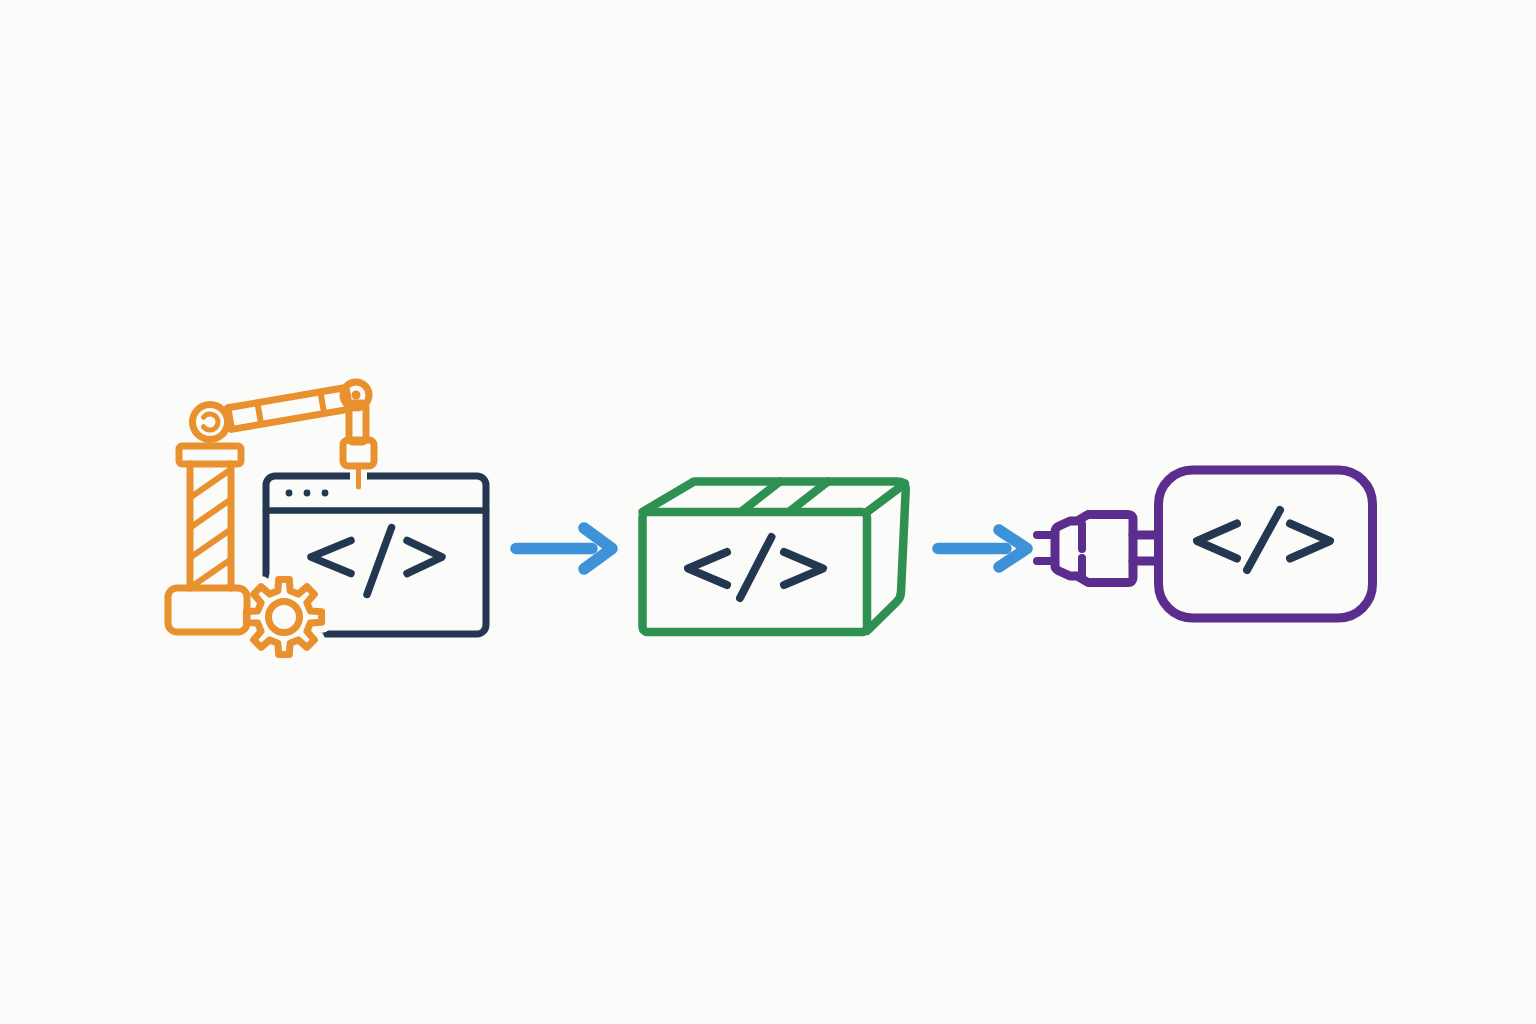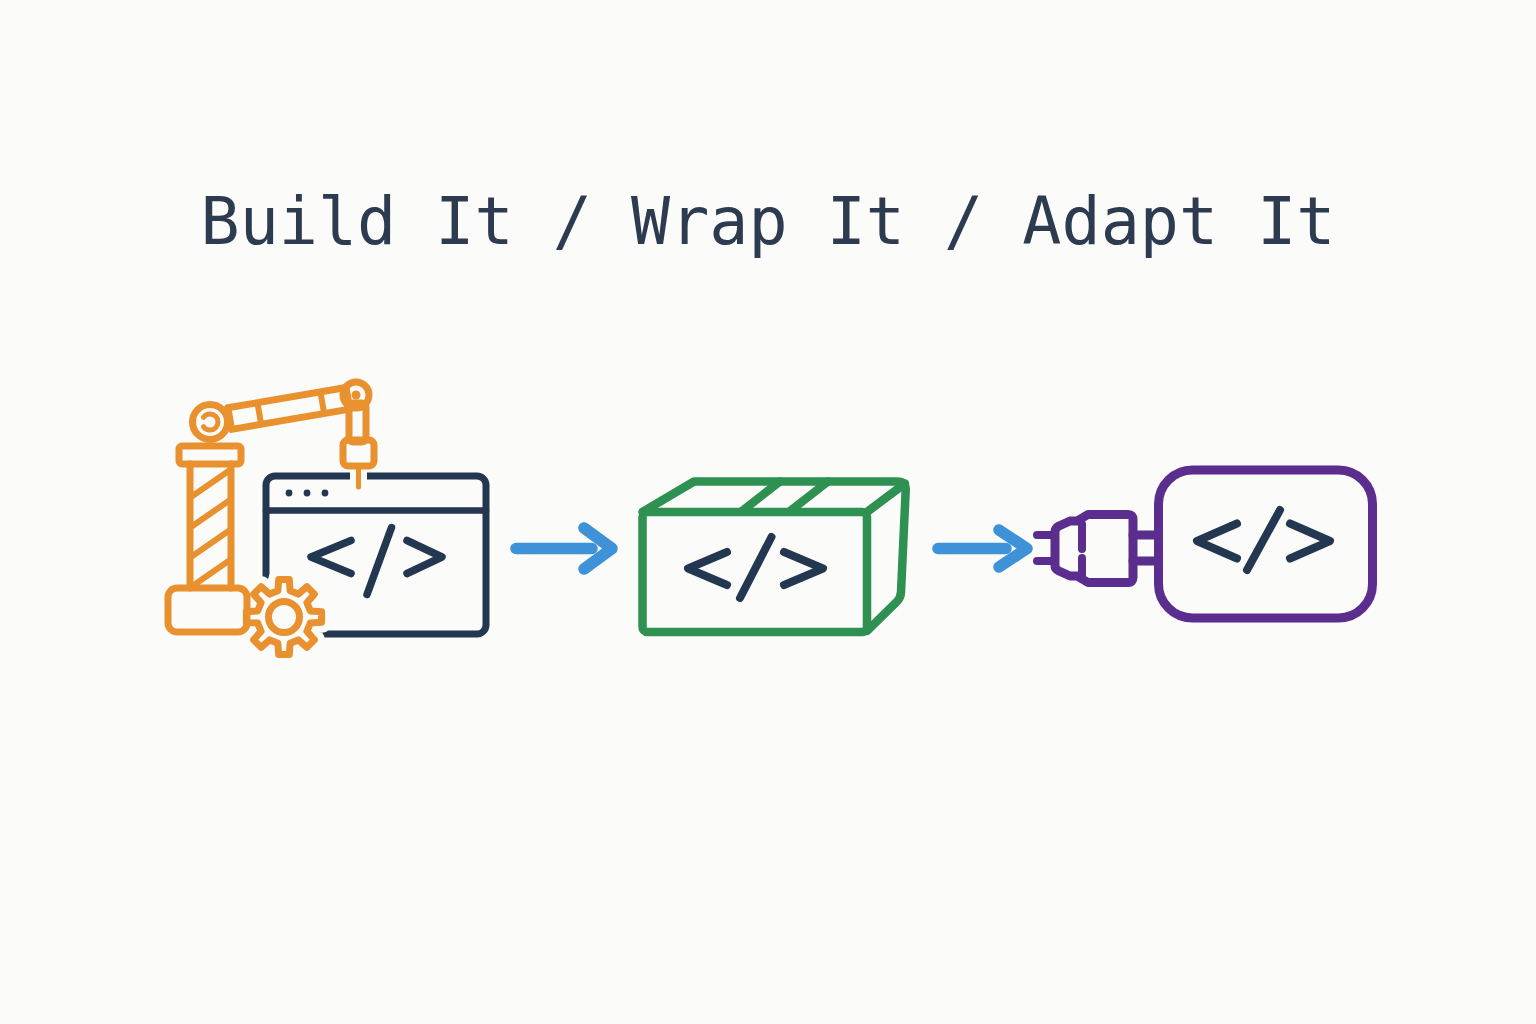--- a/index.html
+++ b/index.html
@@ -27,21 +27,20 @@
   .s-blue{stroke:var(--c-blue);}
   .halo{stroke:var(--c-background);}
   .f-navy{fill:var(--c-navy);stroke:none;}
   .f-bg{fill:var(--c-background);}
 </style>
 </head>
 <body>
 
 <div class="canvas">
 
-  <h1 class="title">Build It / Wrap It / Adapt It</h1>
 
   <svg class="diagram" width="1536" height="1024" viewBox="0 0 1536 1024">
 
     <g>
 
       <g>
         <rect class="ln s-navy" x="266" y="476" width="220" height="158" rx="9" stroke-width="7"></rect>
         <line class="ln s-navy" x1="266" y1="510.5" x2="486" y2="510.5" stroke-width="6.5"></line>
         <circle class="f-navy" cx="289" cy="493" r="3.4"></circle>
         <circle class="f-navy" cx="307" cy="493" r="3.4"></circle>

